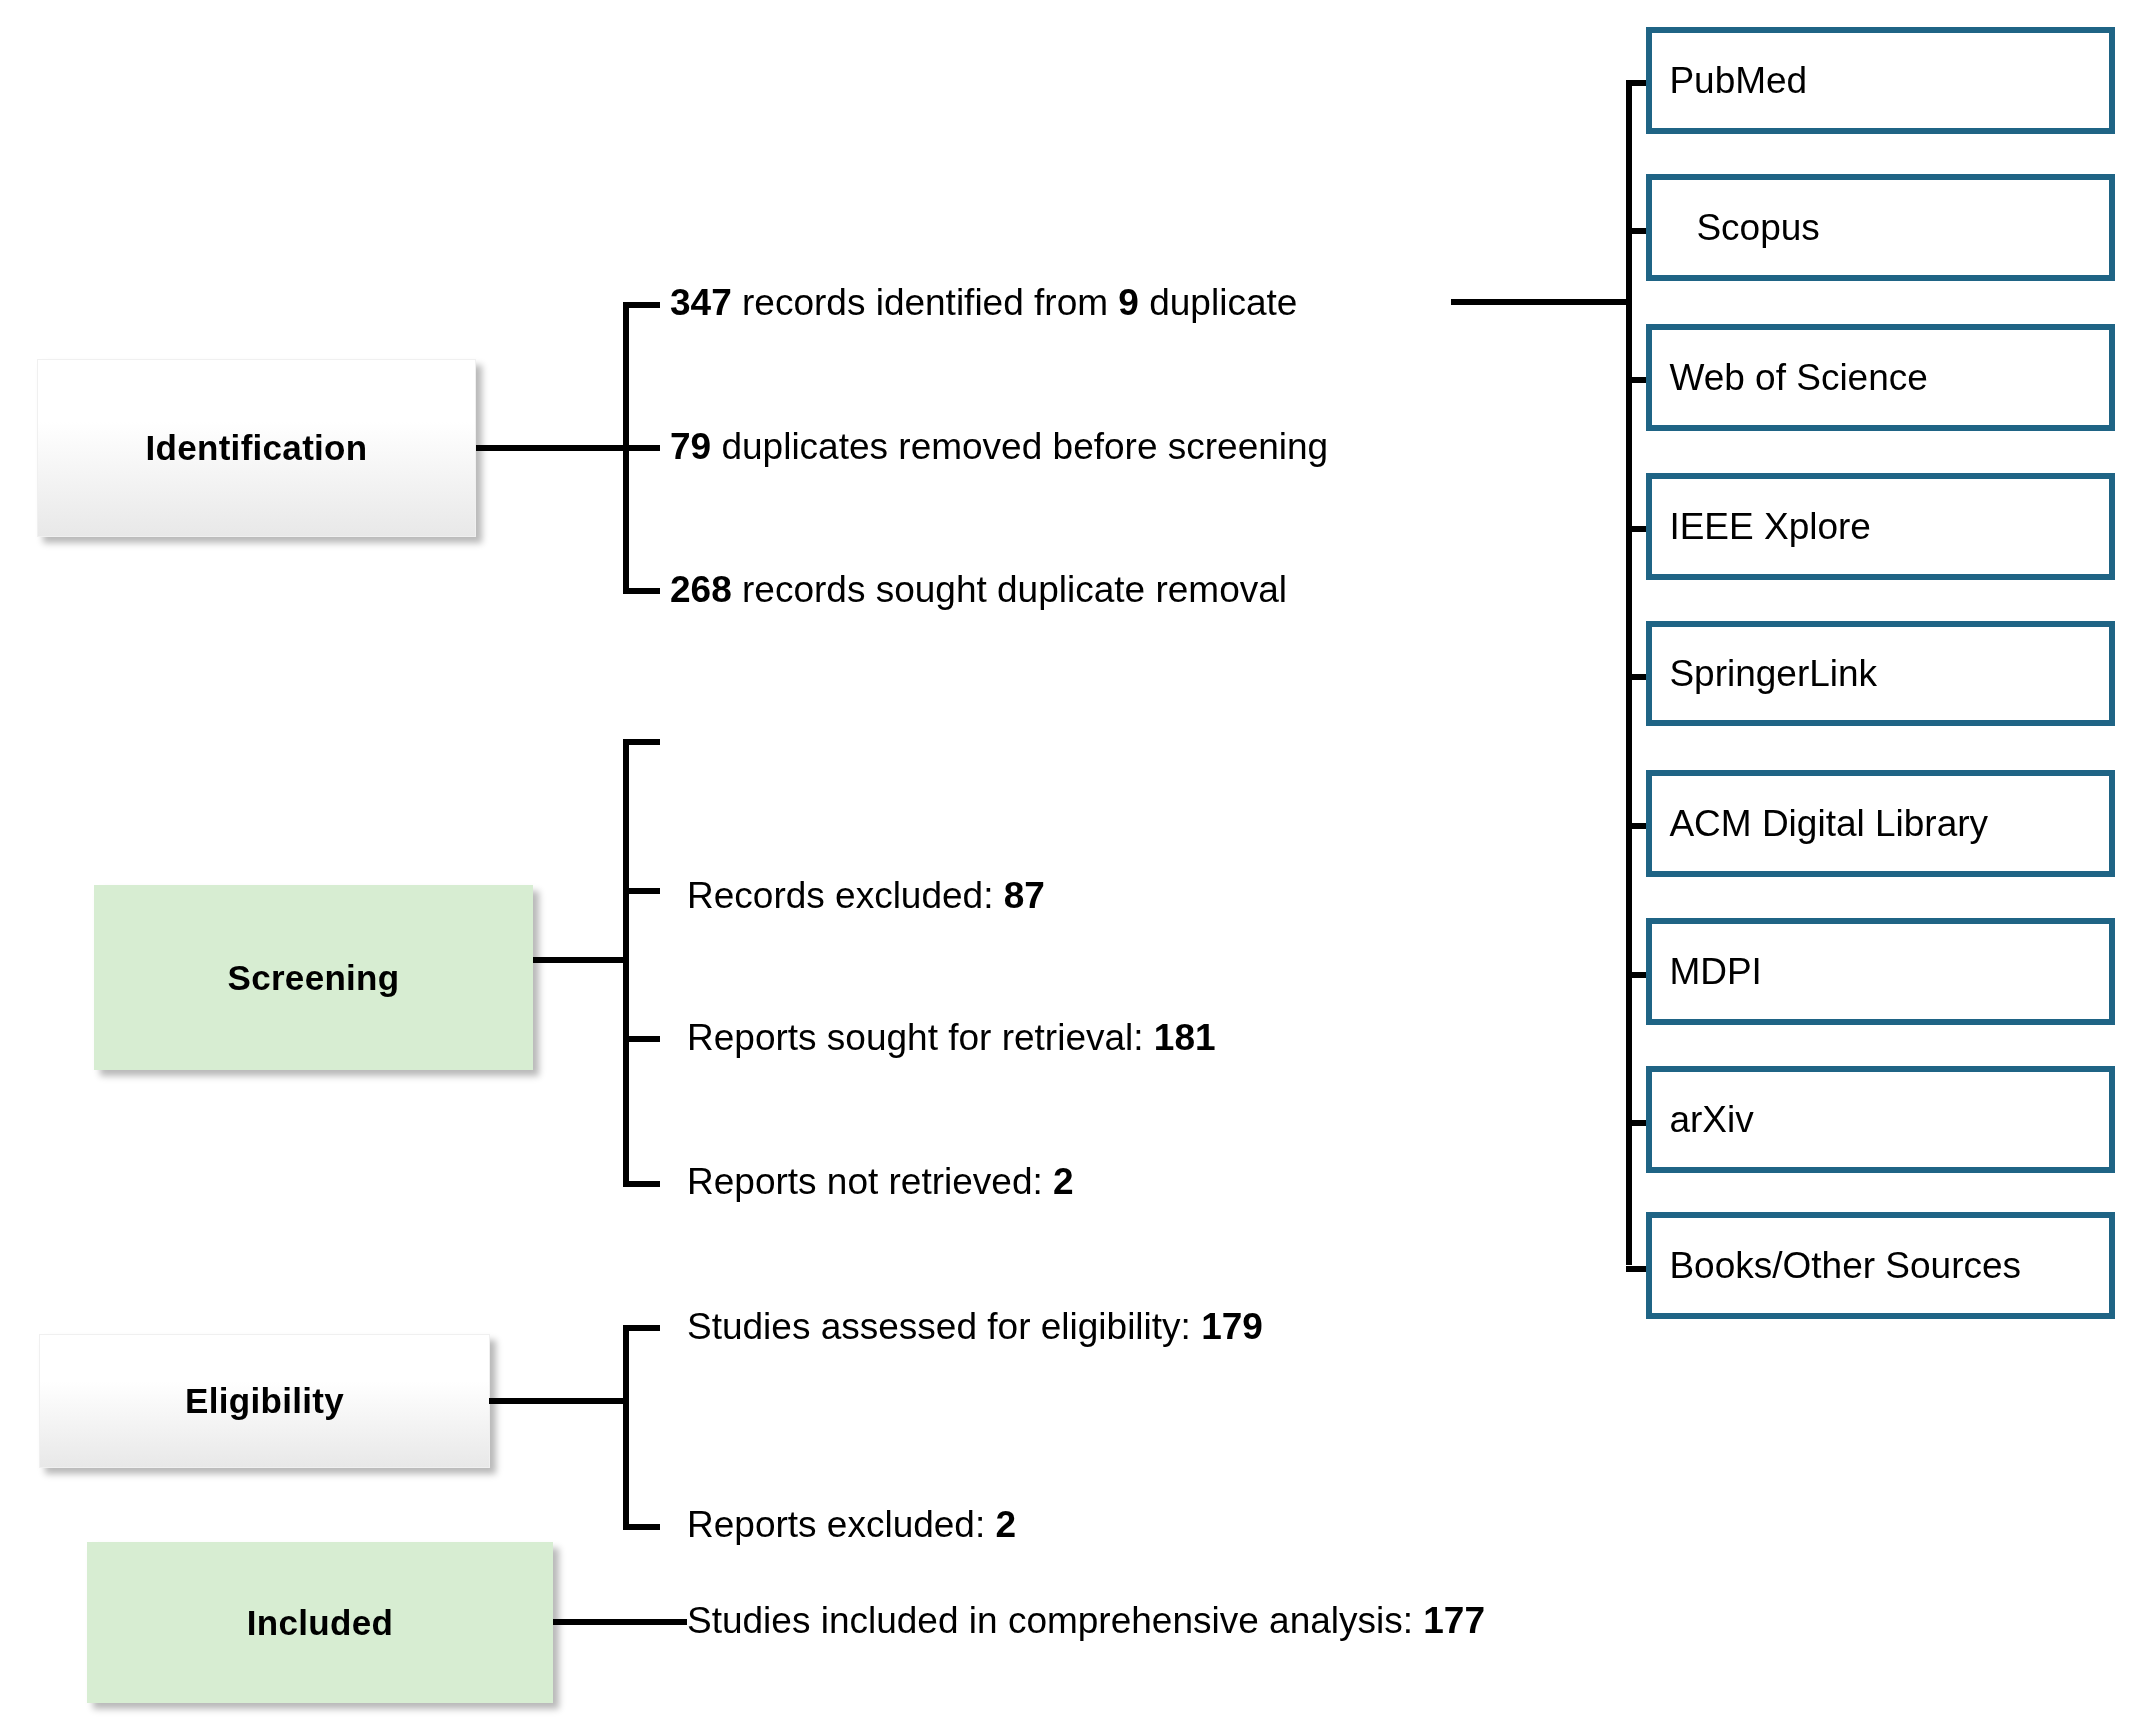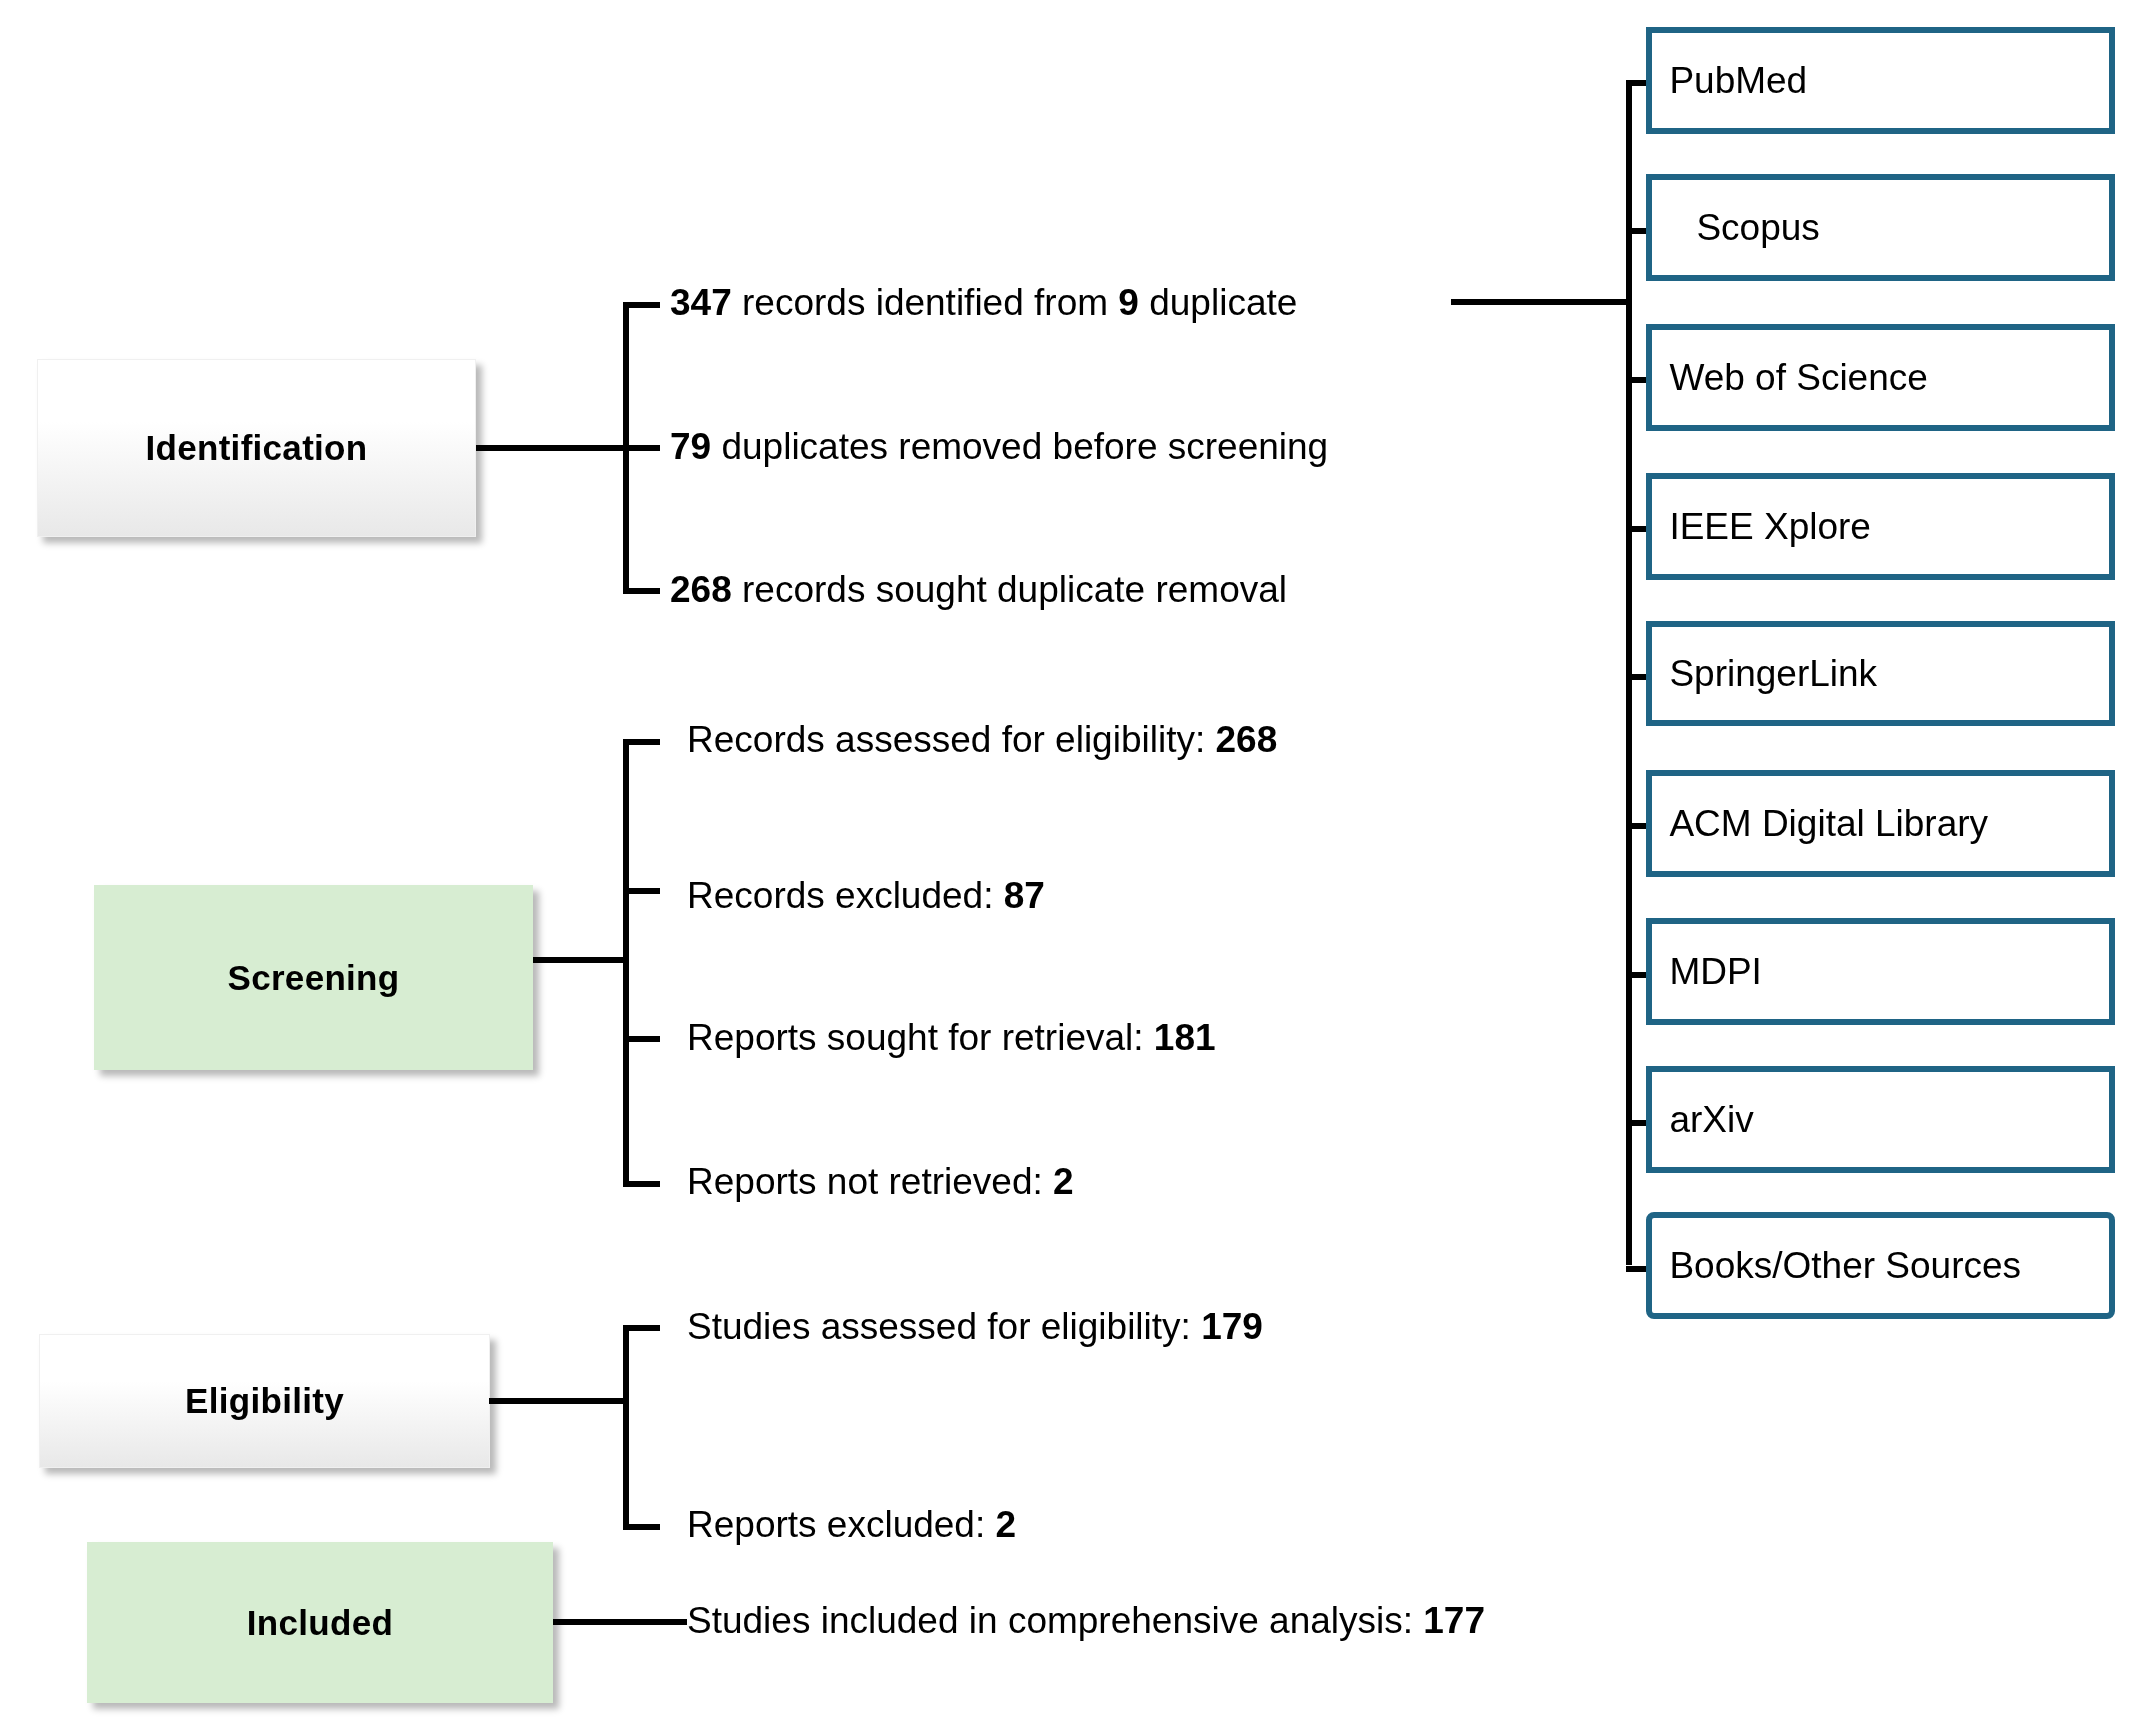--- a/index.html
+++ b/index.html
@@ -136,38 +136,35 @@
   </div>
   <div class="db-box" style="left:1646px; top:918px; width:469px; height:107px;">
     <span class="db-label">MDPI</span>
   </div>
   <div class="db-box" style="left:1646px; top:770px; width:469px; height:107px;">
     <span class="db-label">ACM Digital Library</span>
   </div>
   <div class="db-box" style="left:1646px; top:1066px; width:469px; height:107px;">
     <span class="db-label">arXiv</span>
   </div>
-  <div class="db-box" style="left:1646px; top:1212px; width:469px; height:107px;border-radius:8px;">
+  <div class="db-box" style="left:1646px; top:1212px; width:469px; height:107px;">
     <span class="db-label">Books/Other Sources</span>
   </div>
 
   <div class="stage-box green" style="left:94px; top:885px; width:439px; height:185px;">
     <span>Screening</span>
   </div>
 
   <div class="hline" style="left:533px; top:957px; width:96px;"></div>
   <div class="vline" style="left:623px; top:739px; height:448px;"></div>
   <div class="hline" style="left:623px; top:739px; width:37px;"></div>
   <div class="hline" style="left:623px; top:888px; width:37px;"></div>
   <div class="hline" style="left:623px; top:1036px; width:37px;"></div>
   <div class="hline" style="left:623px; top:1181px; width:37px;"></div>
 
-  <div class="flow-text" style="left:687px; top:721px;">
-    <span>Records assessed for eligibility: </span><b>268</b>
-  </div>
   <div class="flow-text" style="left:687px; top:870px;margin-top:7px;">
     <span>Records excluded: </span><b>87</b>
   </div>
   <div class="flow-text" style="left:687px; top:1019px;">
     <span>Reports sought for retrieval: </span><b>181</b>
   </div>
   <div class="flow-text" style="left:687px; top:1163px;">
     <span>Reports not retrieved: </span><b>2</b>
   </div>
 

